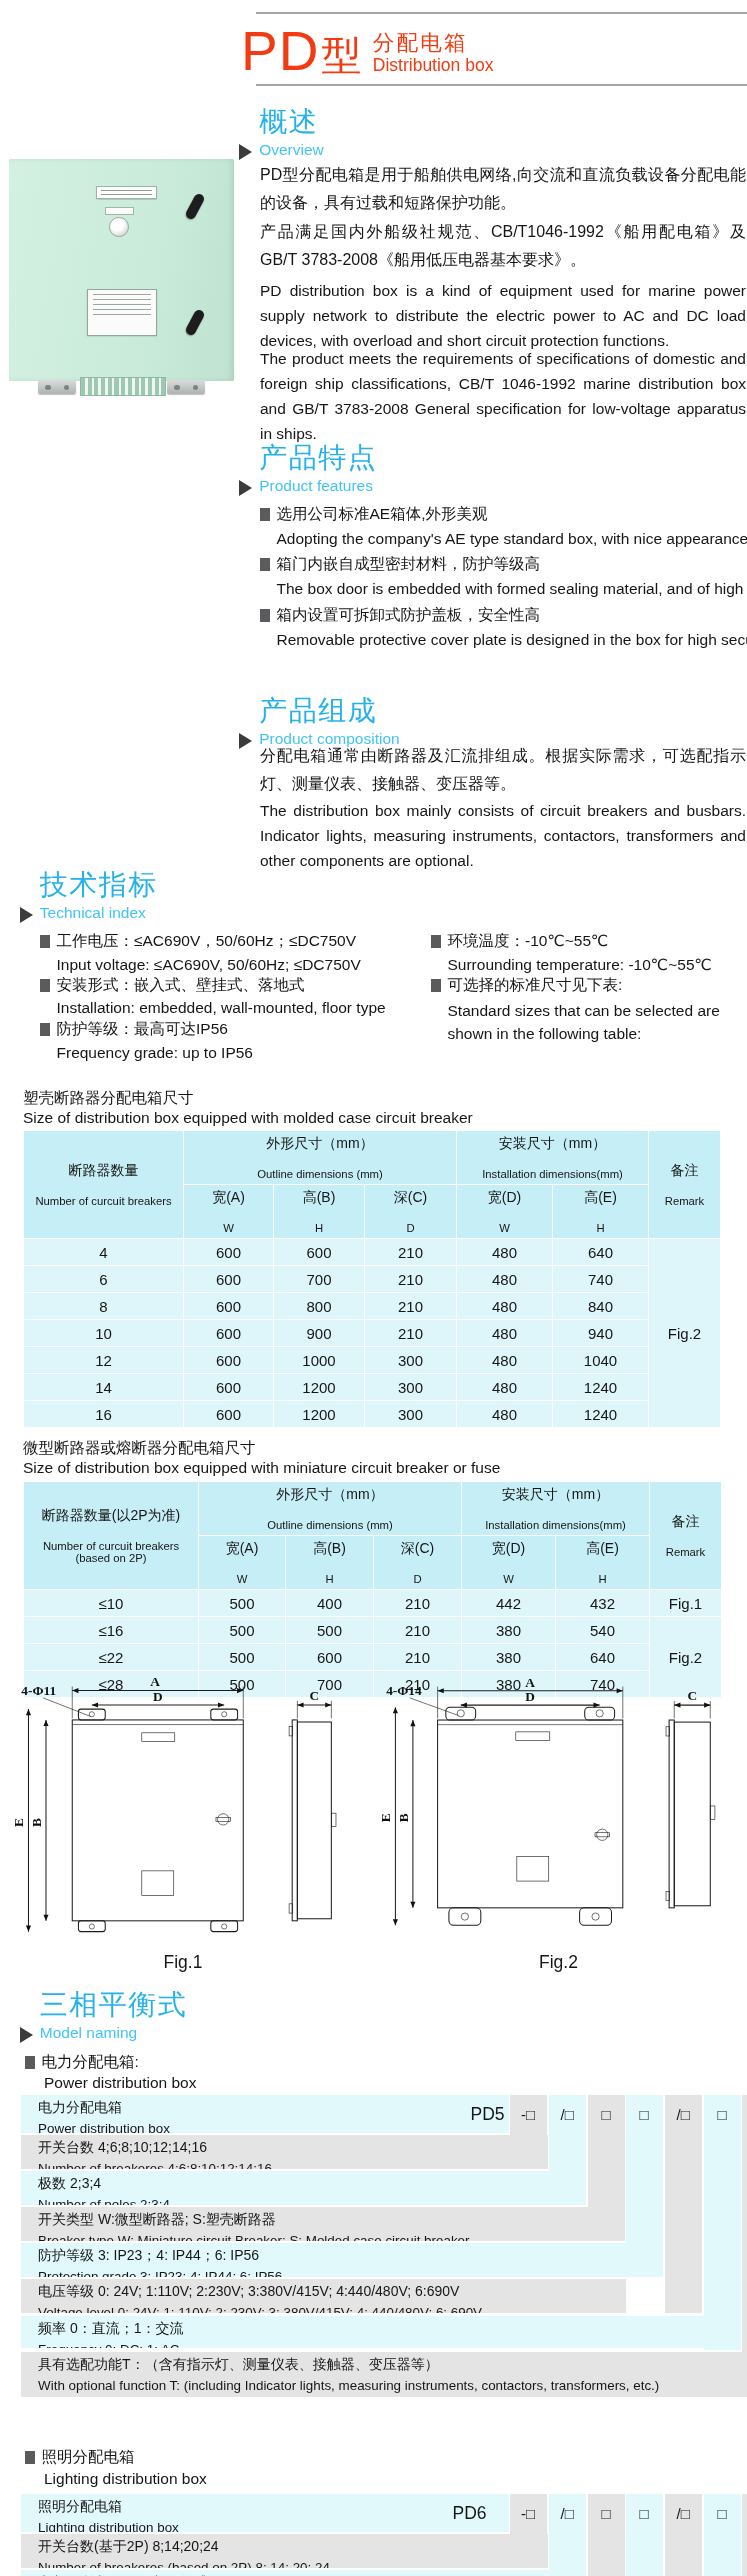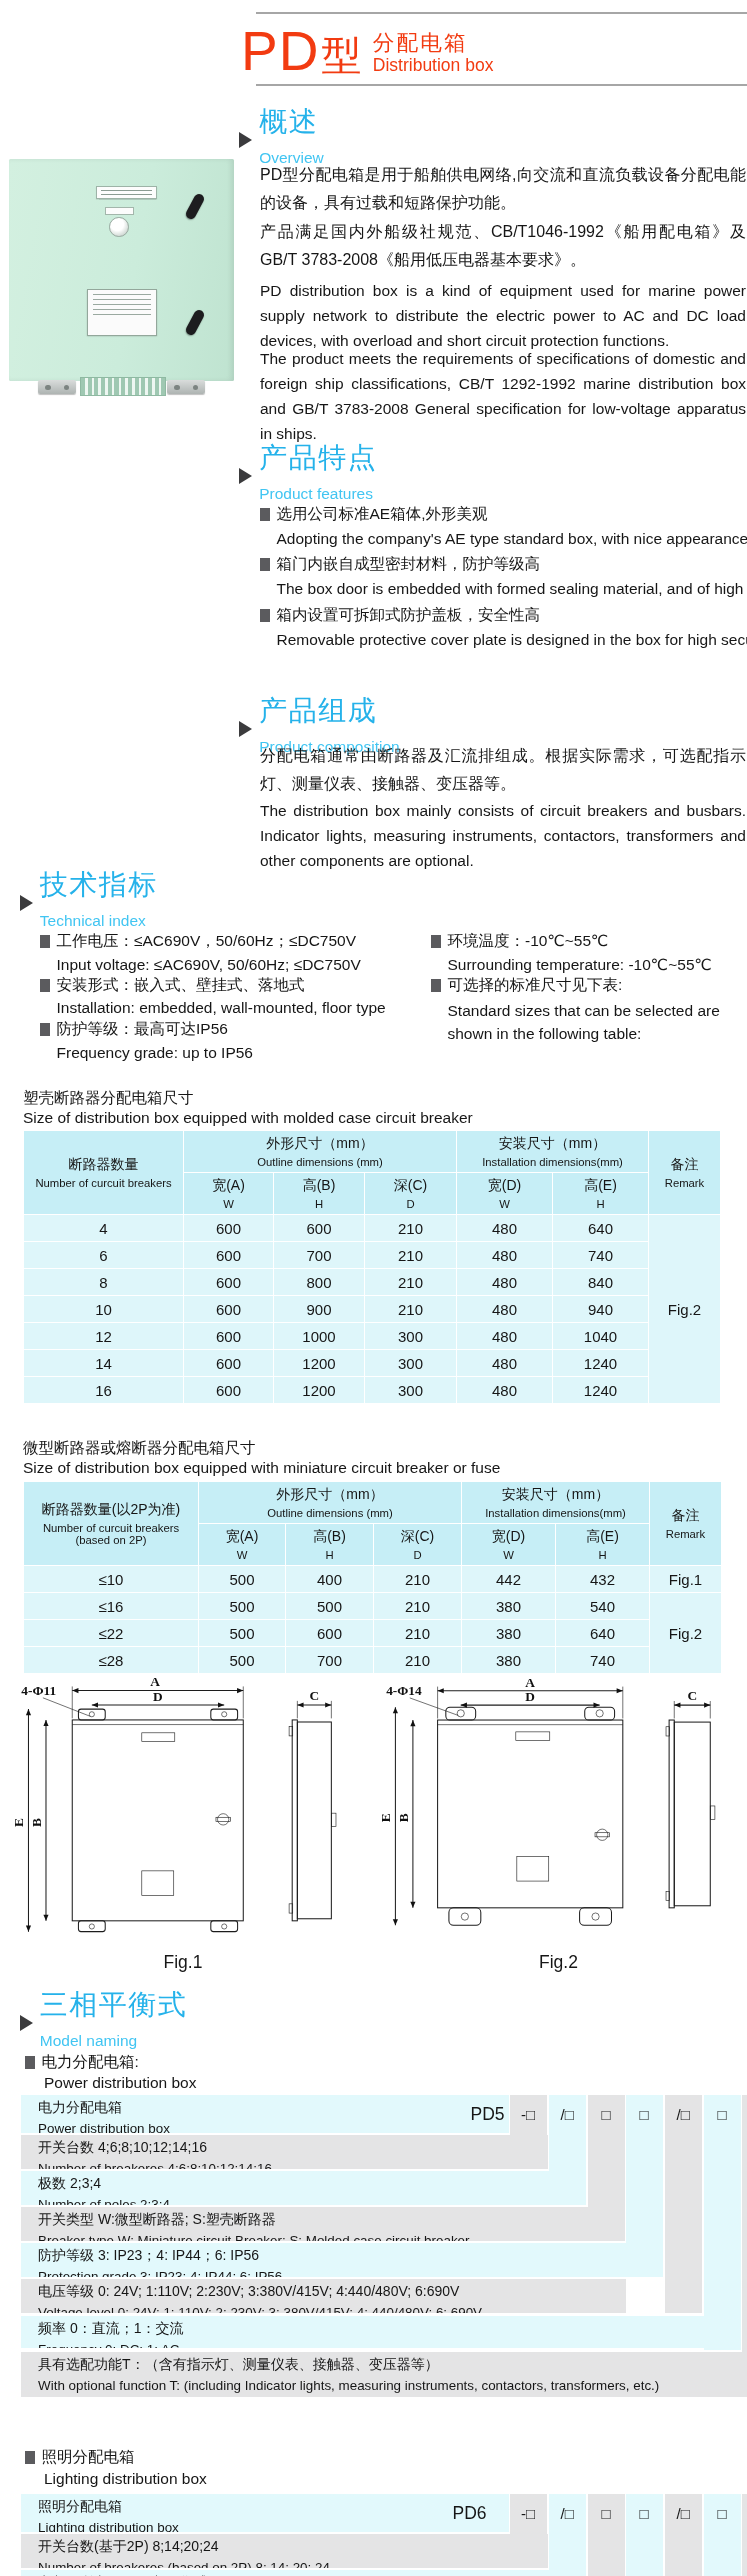--- a/index.html
+++ b/index.html
@@ -9,39 +9,39 @@
   .abs{position:absolute}
   .rule{position:absolute;left:256px;width:491px;height:1.5px;background:#a6a6a6}
   
   .title-block{position:absolute;left:241px;top:25px;display:flex;align-items:flex-end;color:#f23b11}
   .t-pd{font-size:55px;line-height:52px;letter-spacing:1px}
   .t-xing{font-size:40px;line-height:43px;margin-left:2.1px}
   .t-right{margin-left:11.3px;margin-bottom:1px}
   .t-cn{font-size:21.6px;line-height:24px;letter-spacing:2.1px}
   .t-en{font-size:17.5px;line-height:20.6px}
   
-  .sechead{position:absolute;display:flex;align-items:center}
+  .sechead{position:absolute;display:flex;align-items:flex-end}
   .tri{width:0;height:0;border-left:13px solid #3b3b3d;border-top:8.2px solid transparent;border-bottom:8.2px solid transparent;margin-top:6.2px}
   .sec-txt{margin-left:7.2px}
   .sec-cn{font-size:28px;line-height:30px;color:#25b2ea;letter-spacing:1.5px}
-  .sec-en{font-size:15.5px;line-height:18.5px;color:#41c5f2;margin-top:12px}
+  .sec-en{font-size:15.5px;line-height:18.5px;color:#41c5f2;margin-top:4px}
   
   .cnp{position:absolute;font-size:16px;line-height:28px;text-align:justify;color:#161616}
   .enp{position:absolute;font-size:15.5px;line-height:25px;text-align:justify;color:#161616}
   .fline{position:absolute;font-size:15.5px;color:#161616;white-space:nowrap}
   .sq{display:inline-block;width:10.3px;height:12.4px;background:#5b5b5e;margin-right:6.2px;vertical-align:-1.5px}
   .ind{padding-left:16.5px}
   .wrapline{position:absolute;font-size:15.5px;line-height:23px;color:#161616}
   .tcap{position:absolute;font-size:15.5px;color:#161616;white-space:nowrap}
   
   .dimtable{border-collapse:separate;border-spacing:1.5px;table-layout:fixed}
   .dimtable th{background:#c6eef6;font-weight:normal;text-align:center;vertical-align:middle;padding:4.1px 1px}
   .dimtable td{background:#def6fa;text-align:center;vertical-align:middle;font-size:15px;height:26px;color:#161616}
   .hcn{font-size:14px;color:#161616}
-  .hen{font-size:11.3px;margin-top:3px;color:#161616}
+  .hen{font-size:11.3px;margin-top:15px;color:#161616}
   
   .nwrap{position:absolute;overflow:hidden}
   .nrow{position:absolute;padding:3.6px 0 0 17.5px;overflow:hidden}
   .n-gy{background:#e4e4e5}
   .n-cy{background:#e2f9fc}
   .strip{position:absolute;top:0}
   .s-gy{background:#e4e4e5}
   .s-cy{background:#e2f9fc}
   .ncn{font-size:14px;color:#161616;white-space:nowrap}
   .nen{font-size:13.4px;margin-top:4.1px;color:#161616;white-space:nowrap}
@@ -116,21 +116,21 @@
       </div>
     <div class="foot" style="left:158px">
         <b style="left:7.2px"></b>
         <b style="right:7.2px"></b>
       </div>
   </div>
 
   <p class="cnp" style="left:260px;top:161px;width:486px">PD型分配电箱是用于船舶供电网络,向交流和直流负载设备分配电能的设备，具有过载和短路保护功能。</p>
   <p class="cnp" style="left:260px;top:218px;width:486px">产品满足国内外船级社规范、CB/T1046-1992《船用配电箱》及GB/T 3783-2008《船用低压电器基本要求》。</p>
   <p class="enp" style="left:260px;top:278px;width:486px">PD distribution box is a kind of equipment used for marine power supply network to distribute the electric power to AC and DC load devices, with overload and short circuit protection functions.</p>
-  <p class="enp" style="left:260px;top:346px;width:486px">The product meets the requirements of specifications of domestic and foreign ship classifications, CB/T 1292-1992 marine distribution box and GB/T 3783-2008 General specification for low-voltage apparatus in ships.</p>
+  <p class="enp" style="left:260px;top:346px;width:486px">The product meets the requirements of specifications of domestic and foreign ship classifications, CB/T 1046-1992 marine distribution box and GB/T 3783-2008 General specification for low-voltage apparatus in ships.</p>
 
   <div class="sechead" style="left:239px;top:443px">
     <div class="tri"></div>
     <div class="sec-txt">
       <div class="sec-cn">产品特点</div>
       <div class="sec-en">Product features</div>
     </div>
   </div>
   <div class="fline" style="left:260px;top:504px"><span class="sq"></span><span>选用公司标准AE箱体,外形美观</span></div>
   <div class="fline ind" style="left:260px;top:530px">Adopting the company's AE type standard box, with nice appearance</div>

